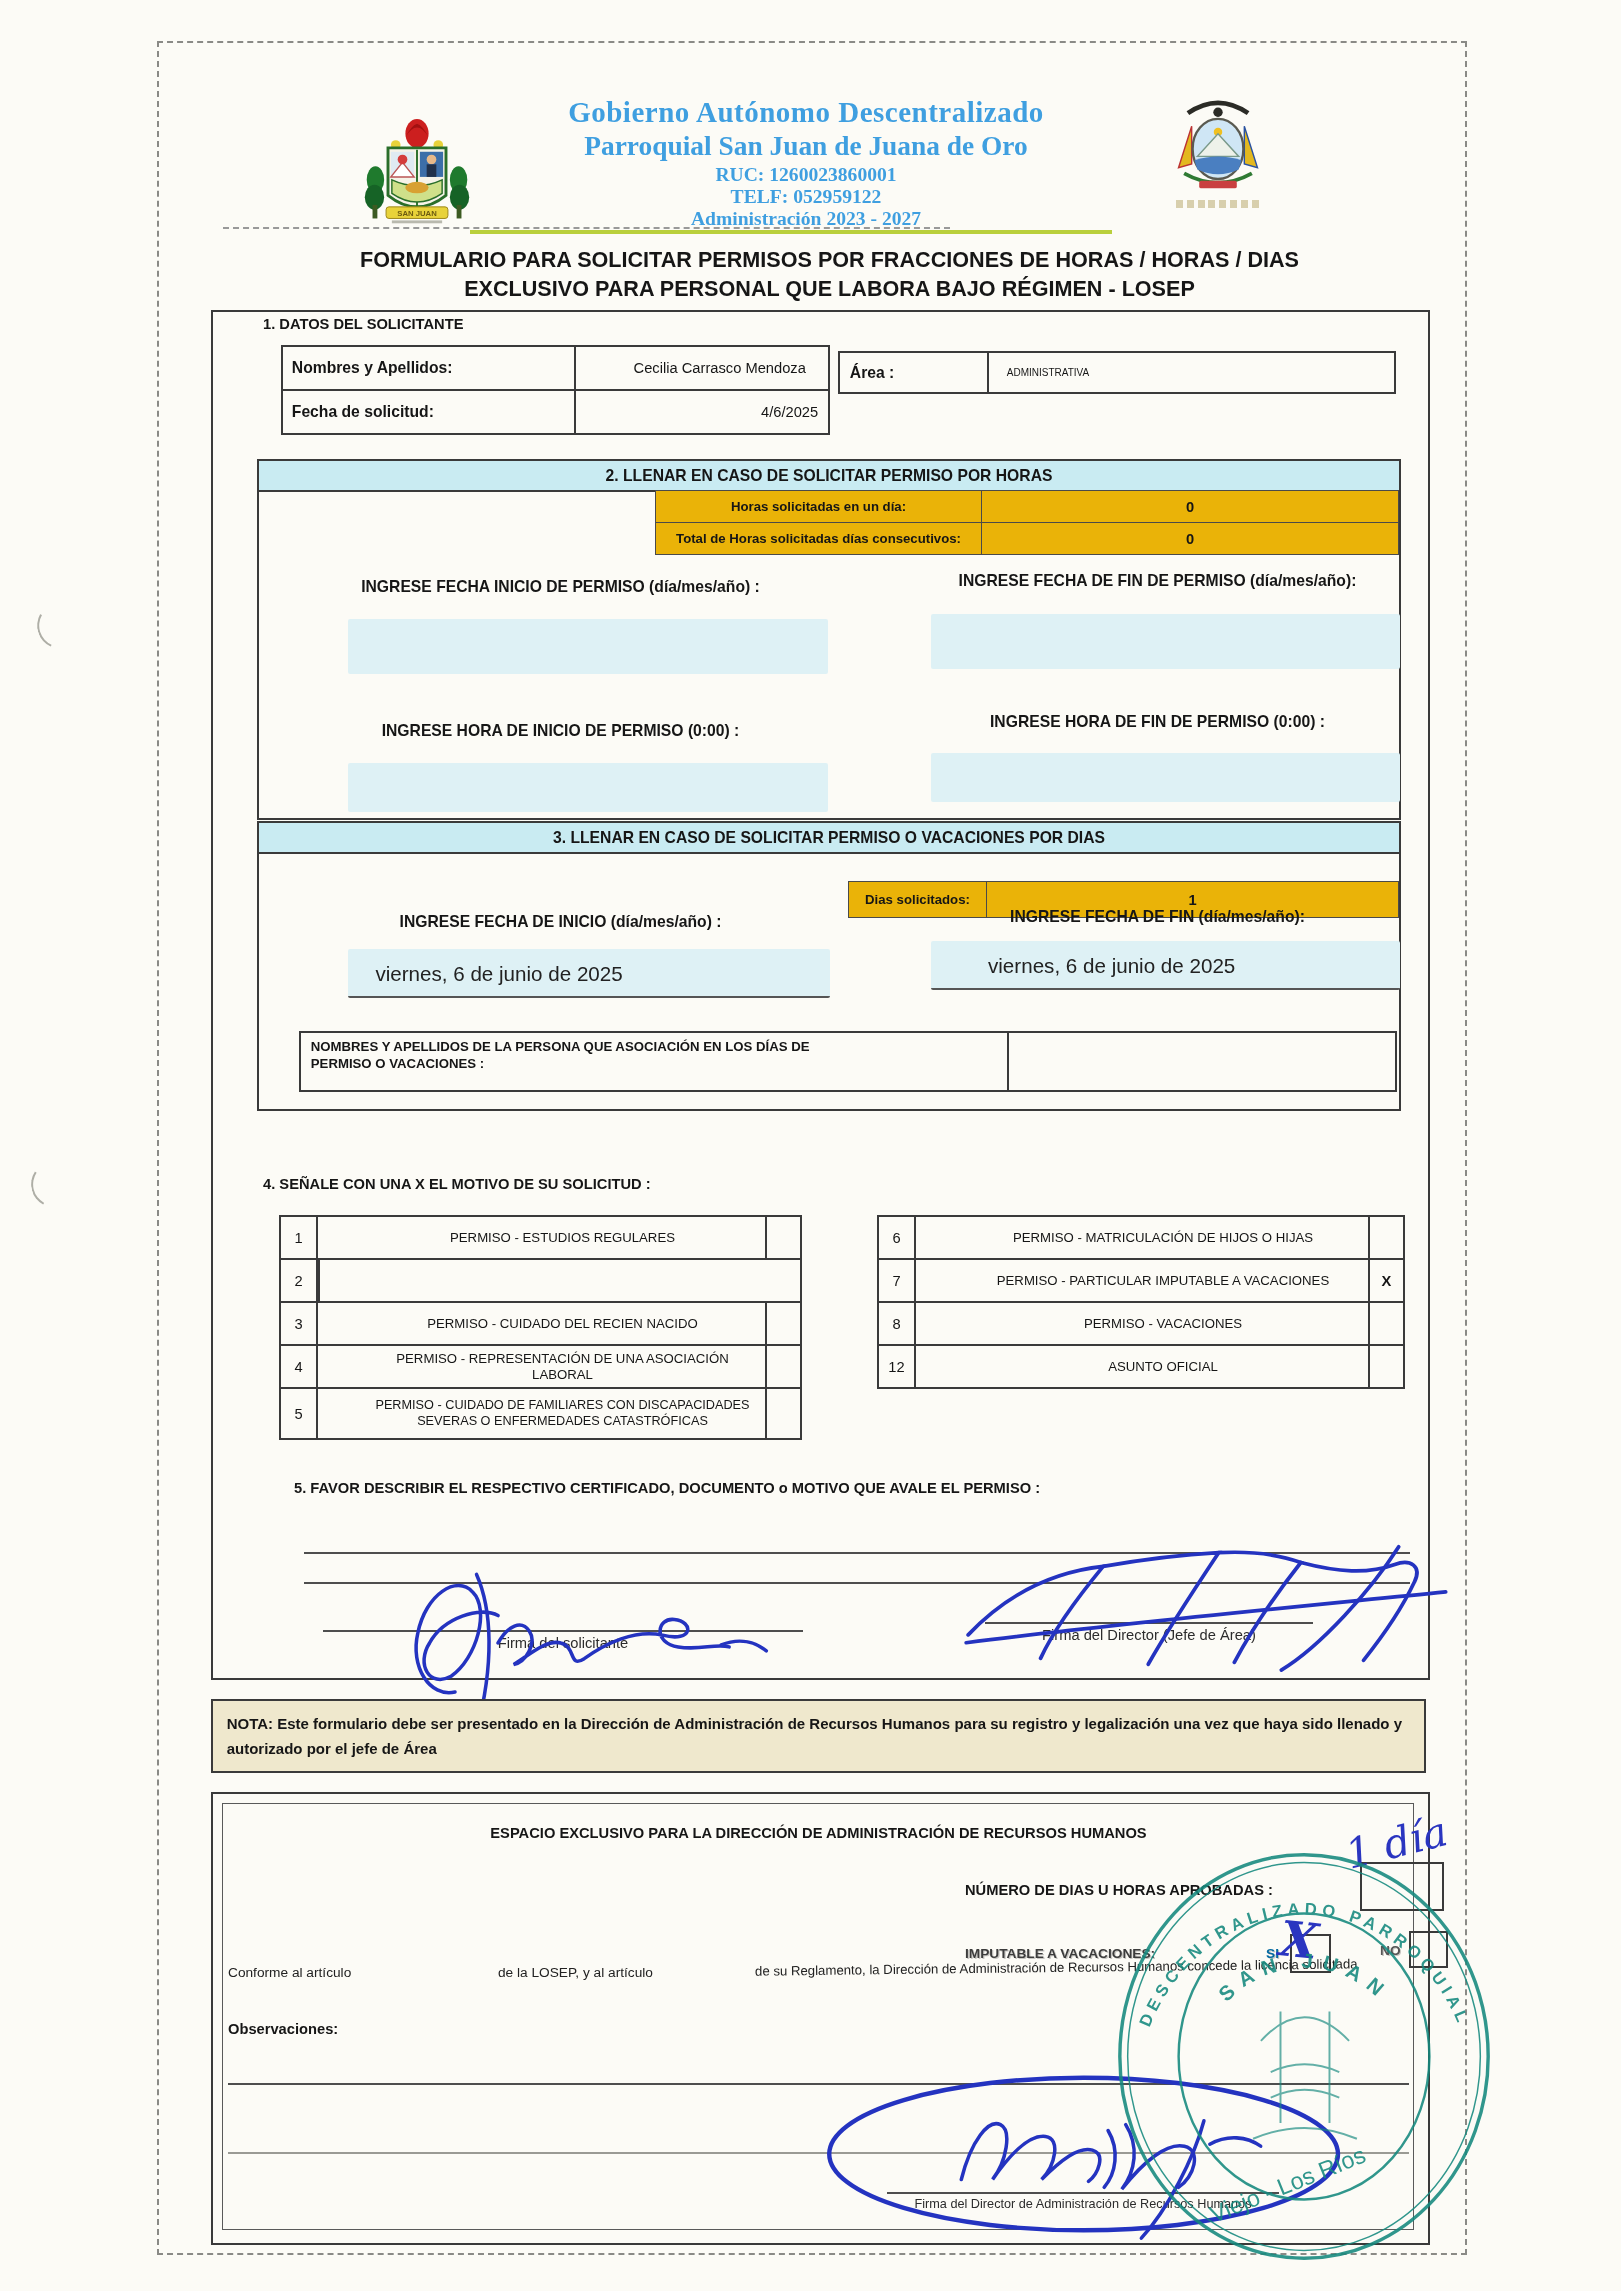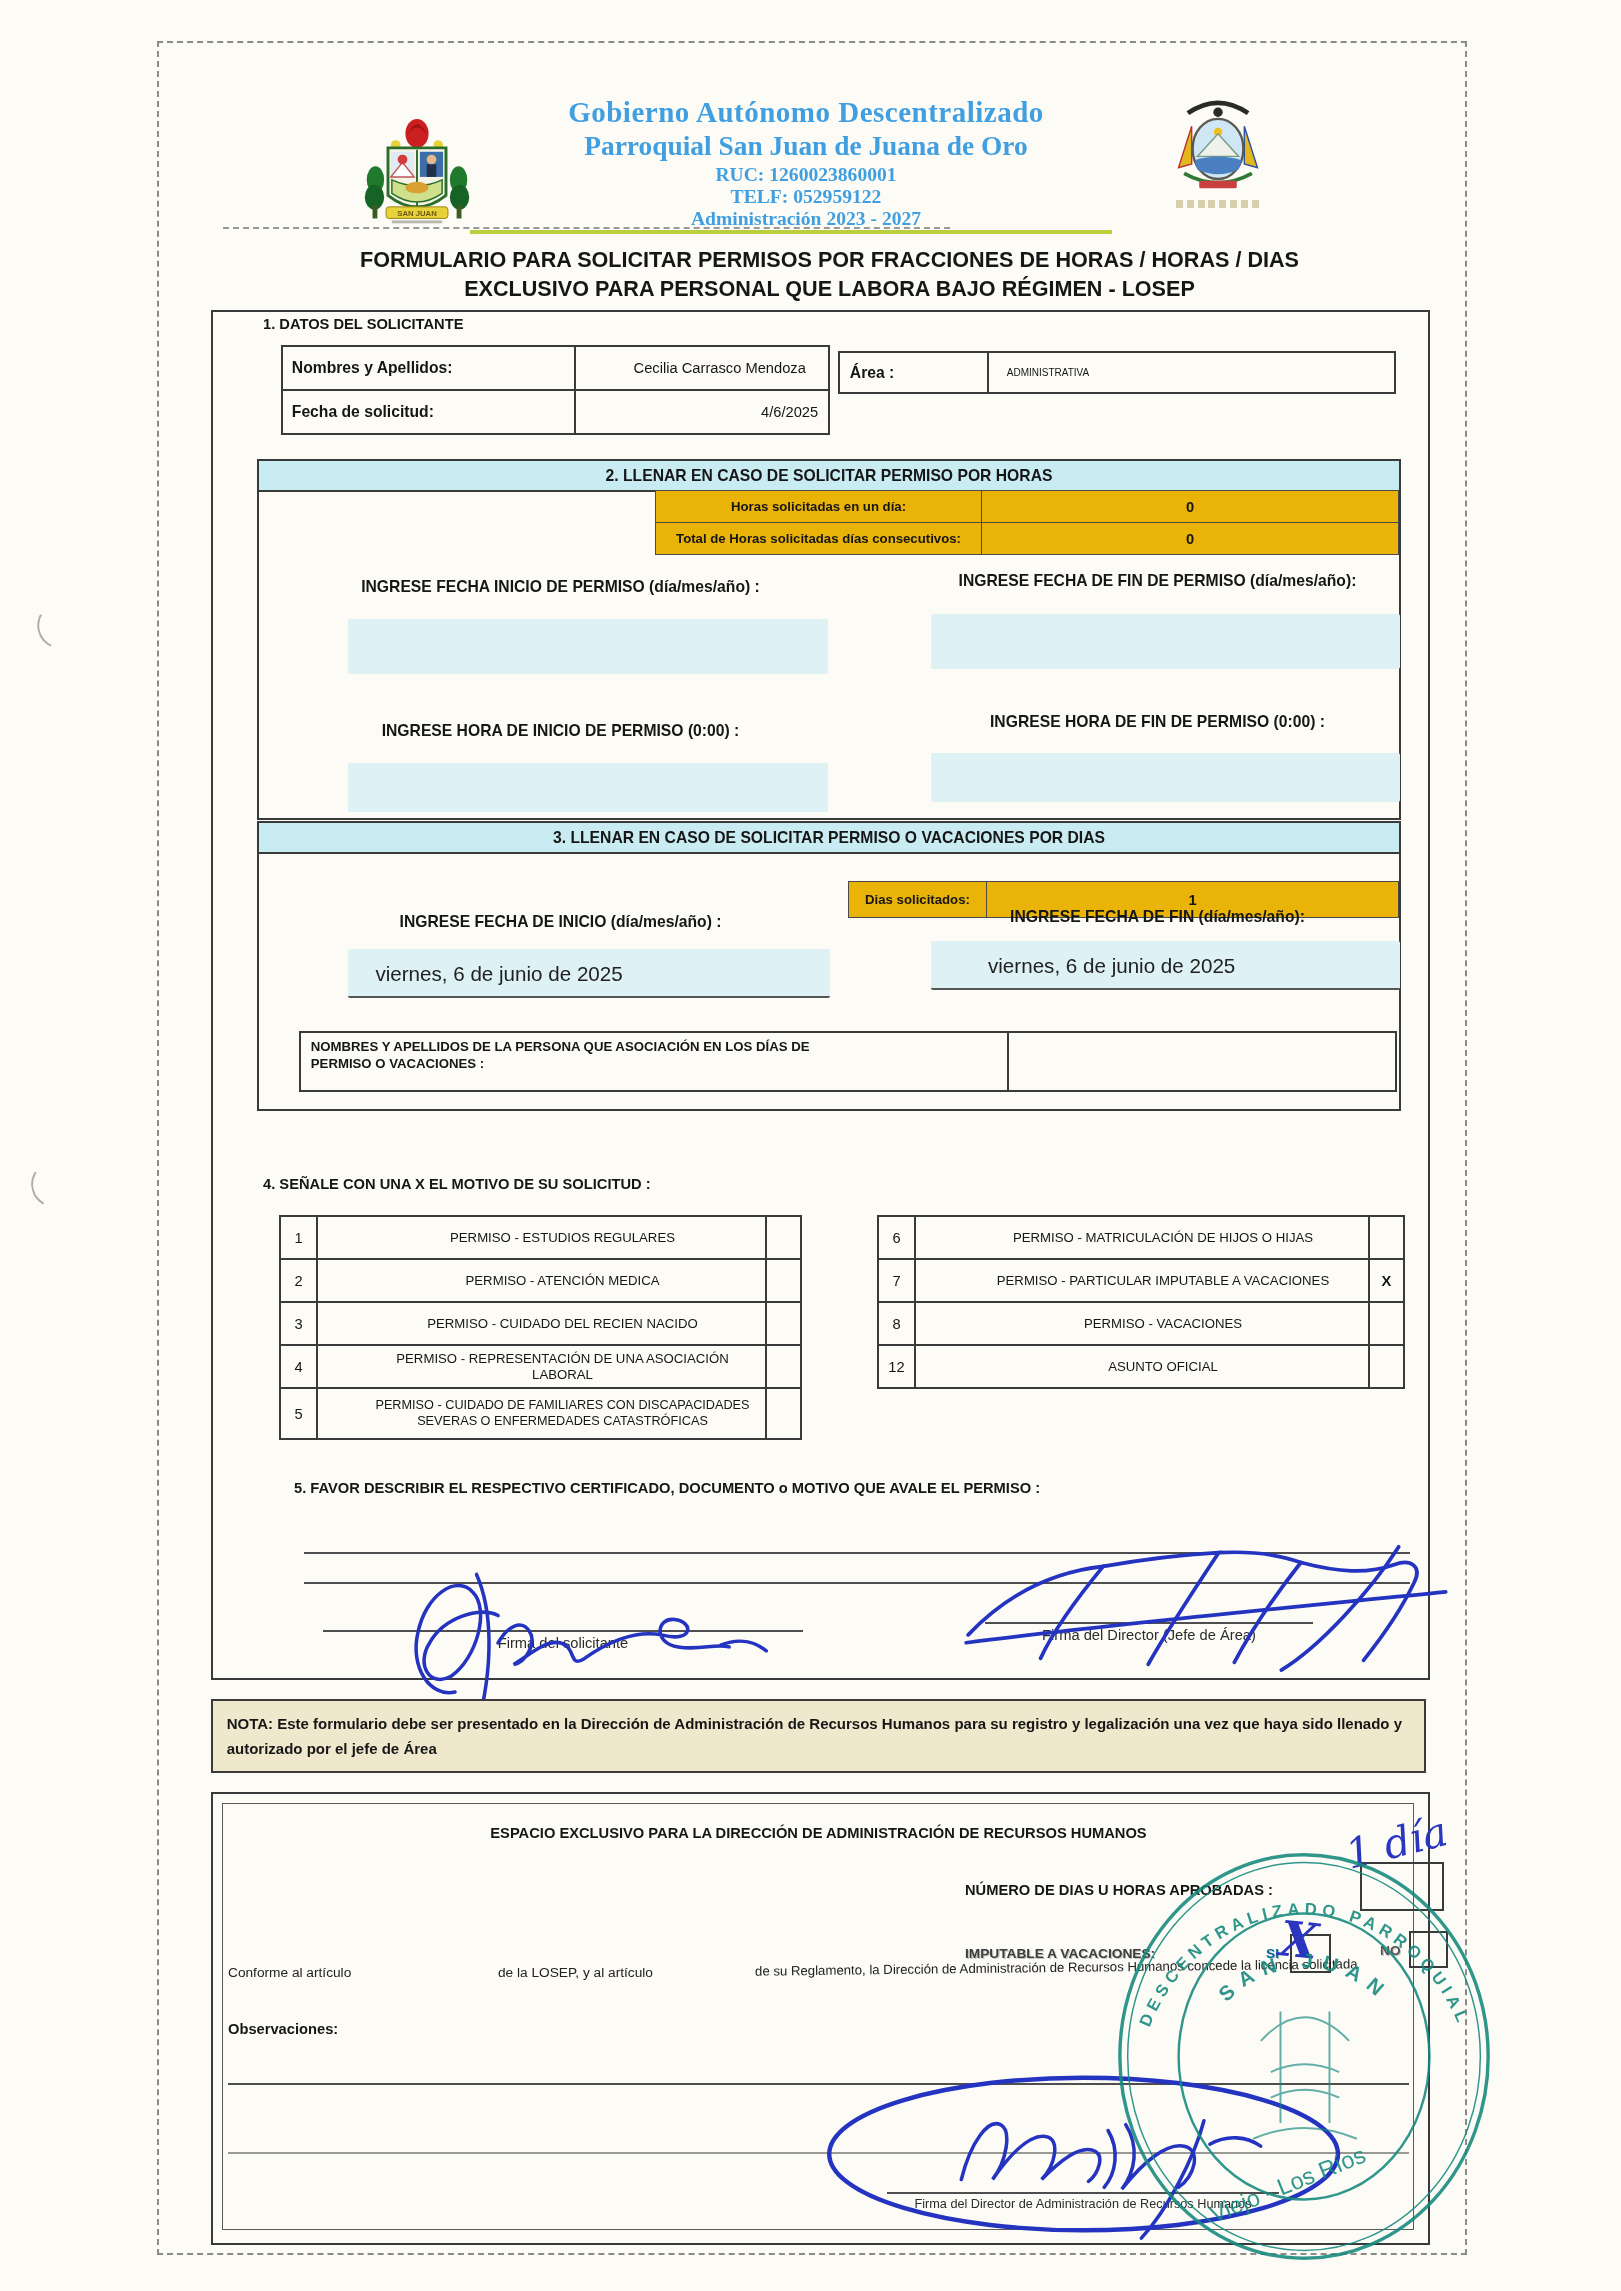--- a/index.html
+++ b/index.html
@@ -176,21 +176,20 @@
 
   <div class="abs b" style="left:263px;top:1176px;font-size:14.7px;">4. SEÑALE CON UNA X EL MOTIVO DE SU SOLICITUD :</div>
   <div class="abs mtable" style="left:279px;top:1215px;width:519px;">
     <div class="mrow" style="height:41px;">
       <div class="mnum">1</div>
       <div class="mlab">PERMISO - ESTUDIOS REGULARES</div>
       <div class="mmark"></div>
     </div>
     <div class="mrow" style="height:41px;">
       <div class="mnum">2</div>
-      <div class="mlab">PERMISO - ATENCIÓN MEDICA</div>
       <div class="mmark"></div>
     </div>
     <div class="mrow" style="height:41px;">
       <div class="mnum">3</div>
       <div class="mlab">PERMISO - CUIDADO DEL RECIEN NACIDO</div>
       <div class="mmark"></div>
     </div>
     <div class="mrow" style="height:41px;">
       <div class="mnum">4</div>
       <div class="mlab">PERMISO - REPRESENTACIÓN DE UNA ASOCIACIÓN LABORAL</div>

